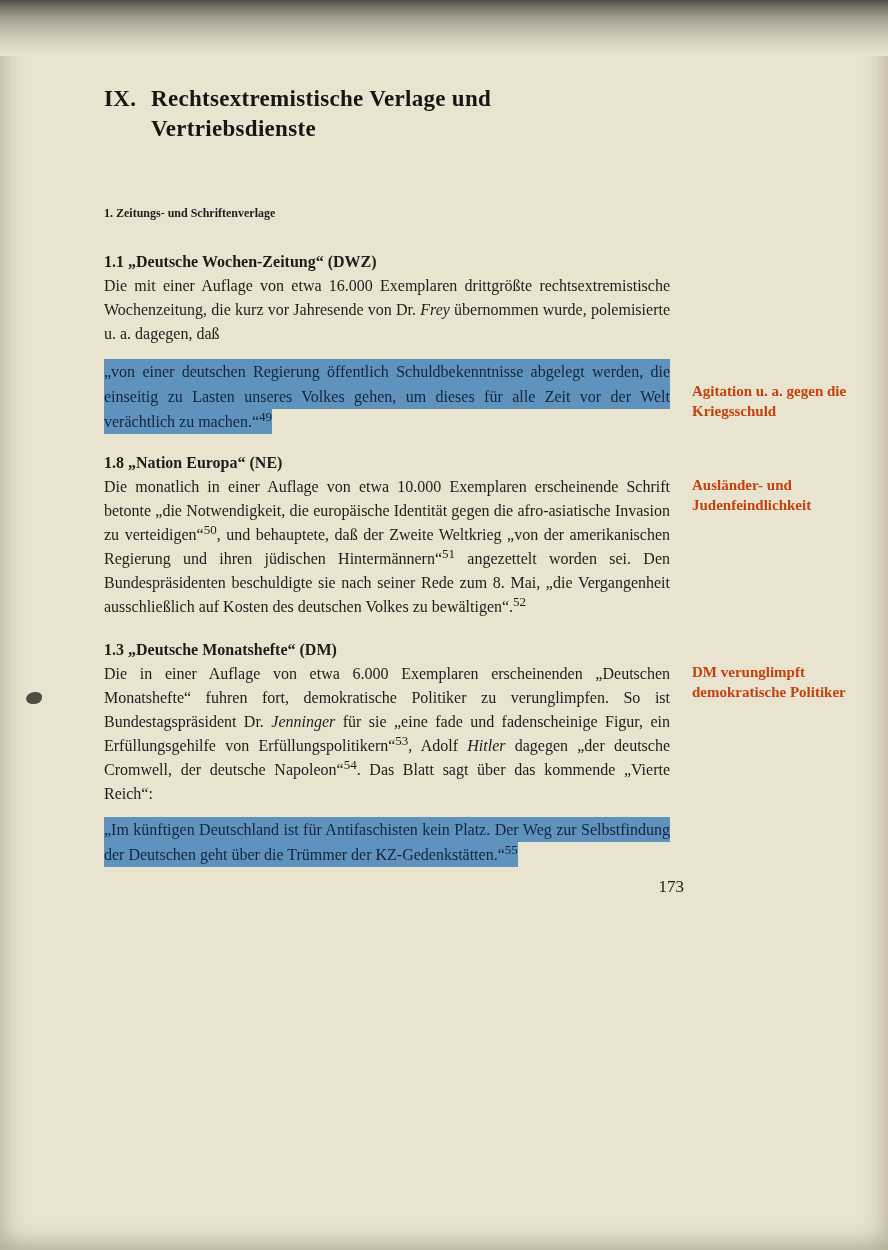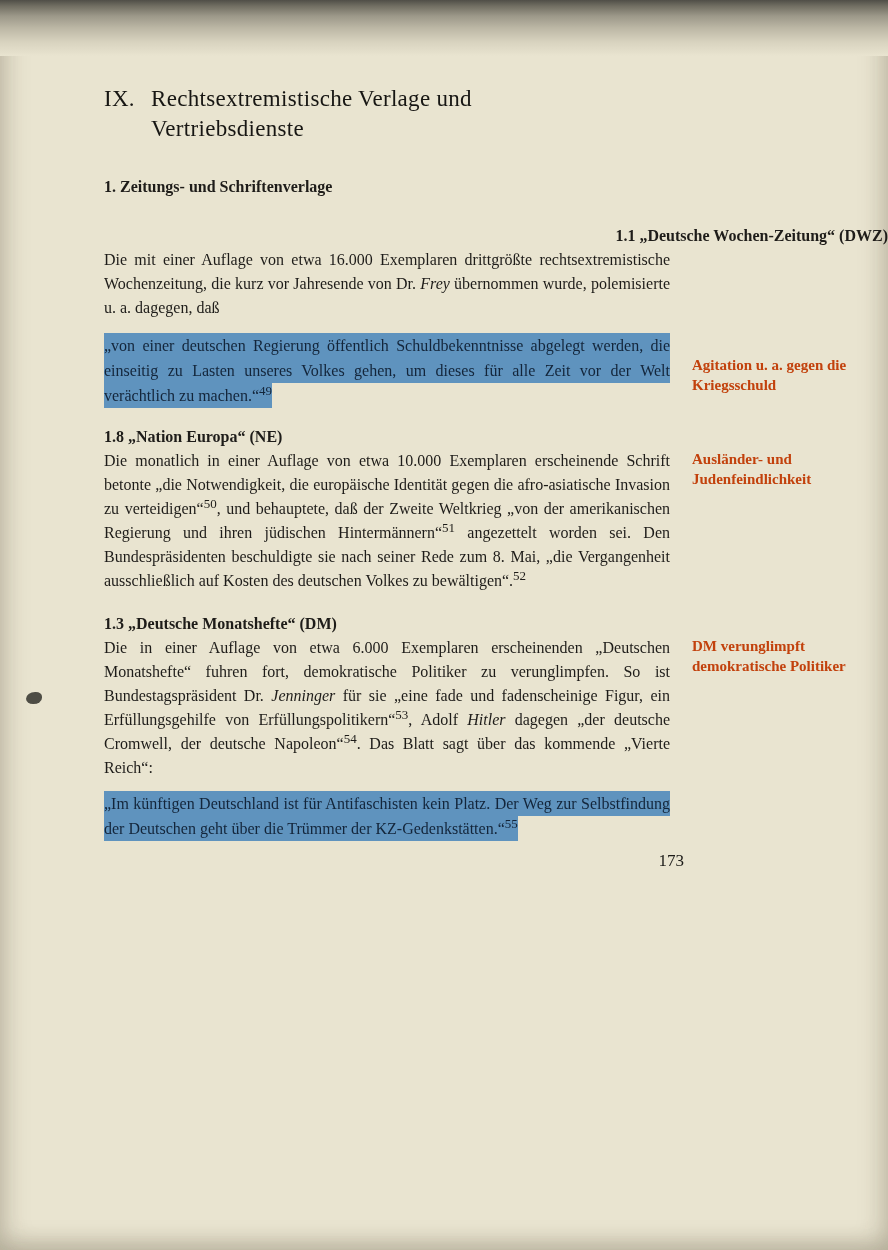--- a/index.html
+++ b/index.html
@@ -49,40 +49,40 @@
     line-height: 24px;
     text-align: justify;
     hyphens: auto;
     -webkit-hyphens: auto;
   }
   .chapter-title {
     margin-top: 84px;
     display: flex;
     font-size: 23px;
     line-height: 30px;
-    font-weight: 400;
+    font-weight: 700;
     letter-spacing: .3px;
     color: #171613;
   }
   .chapter-num { flex: 0 0 47px; }
   .chapter-text { max-width: 390px; }
   .chapter-intro { margin-top: 96px; }
   .sec-heading {
-    margin-top: 31px;
-    font-size: 16px;
+    margin-top: 57px;
+    font-size: 12px;
     line-height: 24px;
     font-weight: 700;
   }
   .section-intro { margin-top: 19px; }
   .sub-heading {
     font-size: 16px;
     line-height: 24px;
     font-weight: 700;
   }
-  .mt-25 { margin-top: 25px; text-align: right; }
+  .mt-25 { margin-top: 25px; }
   .mt-17 { margin-top: 17px; }
   .mt-19 { margin-top: 19px; }
   .row { display: flex; align-items: flex-start; }
   .row .main-col { flex: 0 0 566px; }
   .margin-note {
     width: 160px;
     margin-left: 22px;
     font-size: 15px;
     line-height: 20px;
     font-weight: 700;

